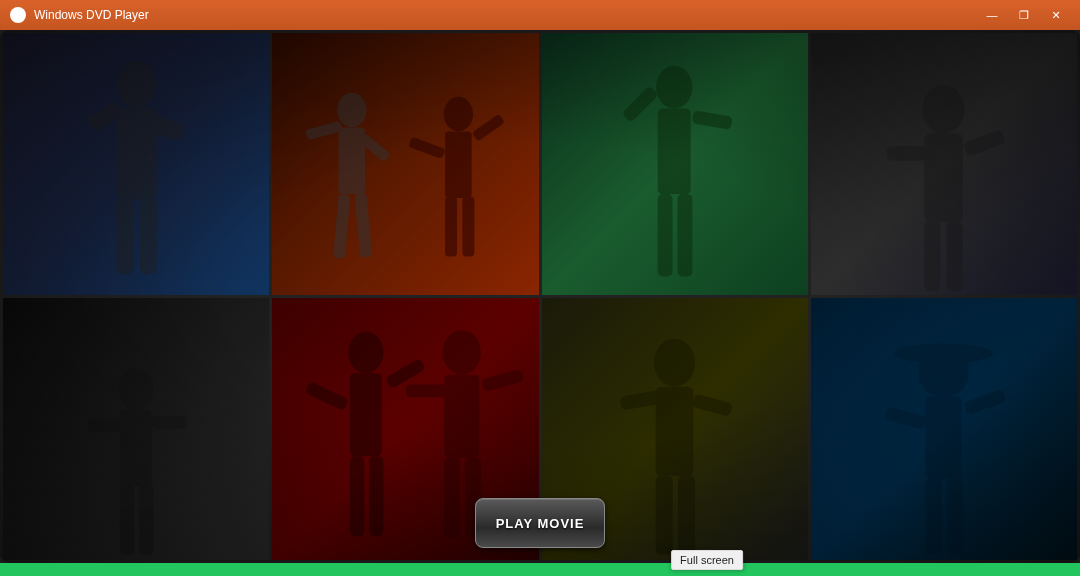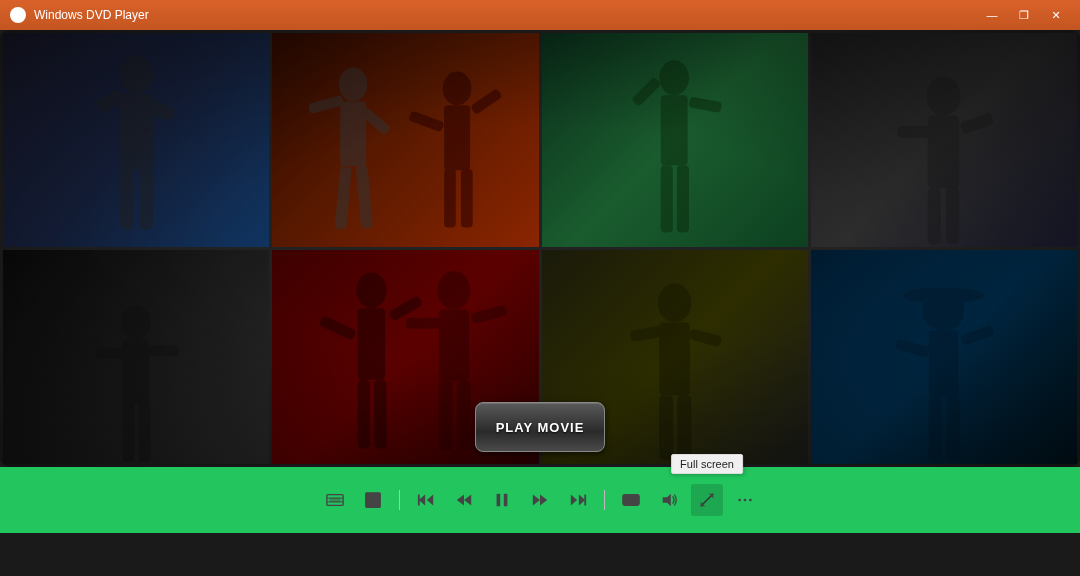--- a/index.html
+++ b/index.html
@@ -54,21 +54,21 @@
       justify-content: center;
       cursor: pointer;
       border-radius: 2px;
       color: white;
       font-size: 11px;
     }
 
     
     #video-area {
       width: 100%;
-      height: 437px;
+      height: 533px;
       position: relative;
       overflow: hidden;
       background: #0a0a0a;
       border-radius: 10px;
     }
 
     
     #dvd-bg {
       position: absolute;
       inset: 0;

